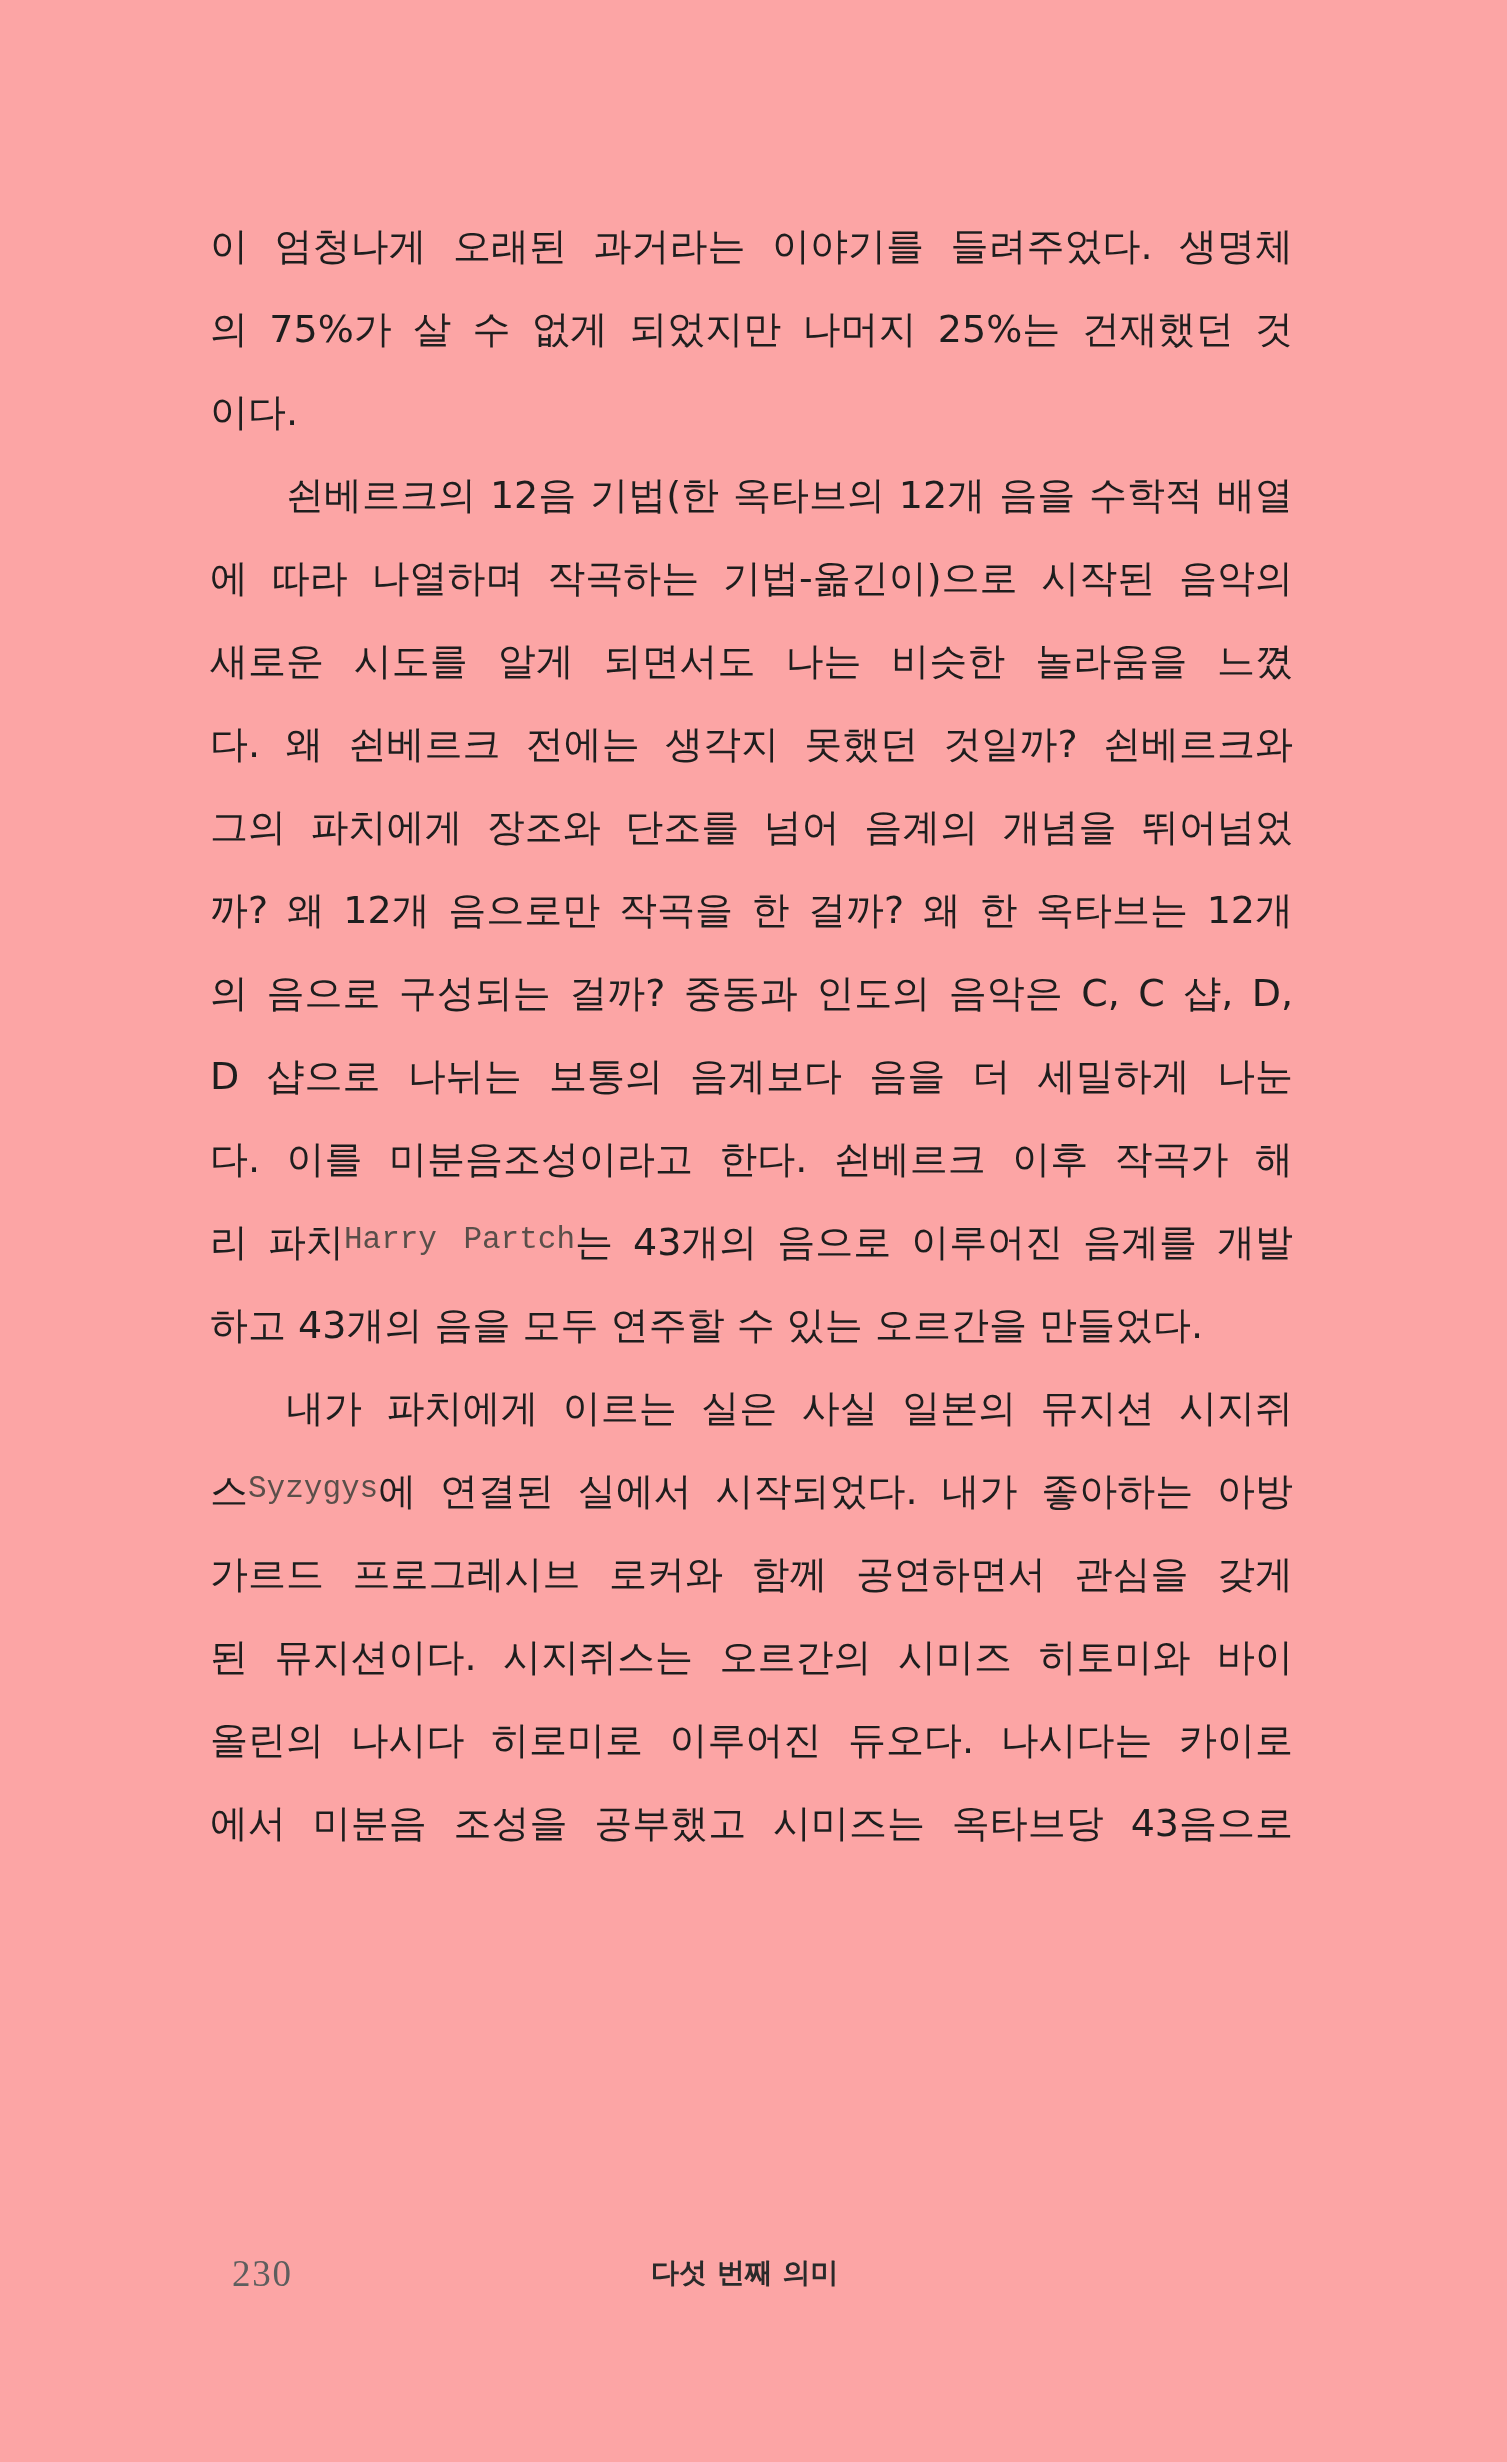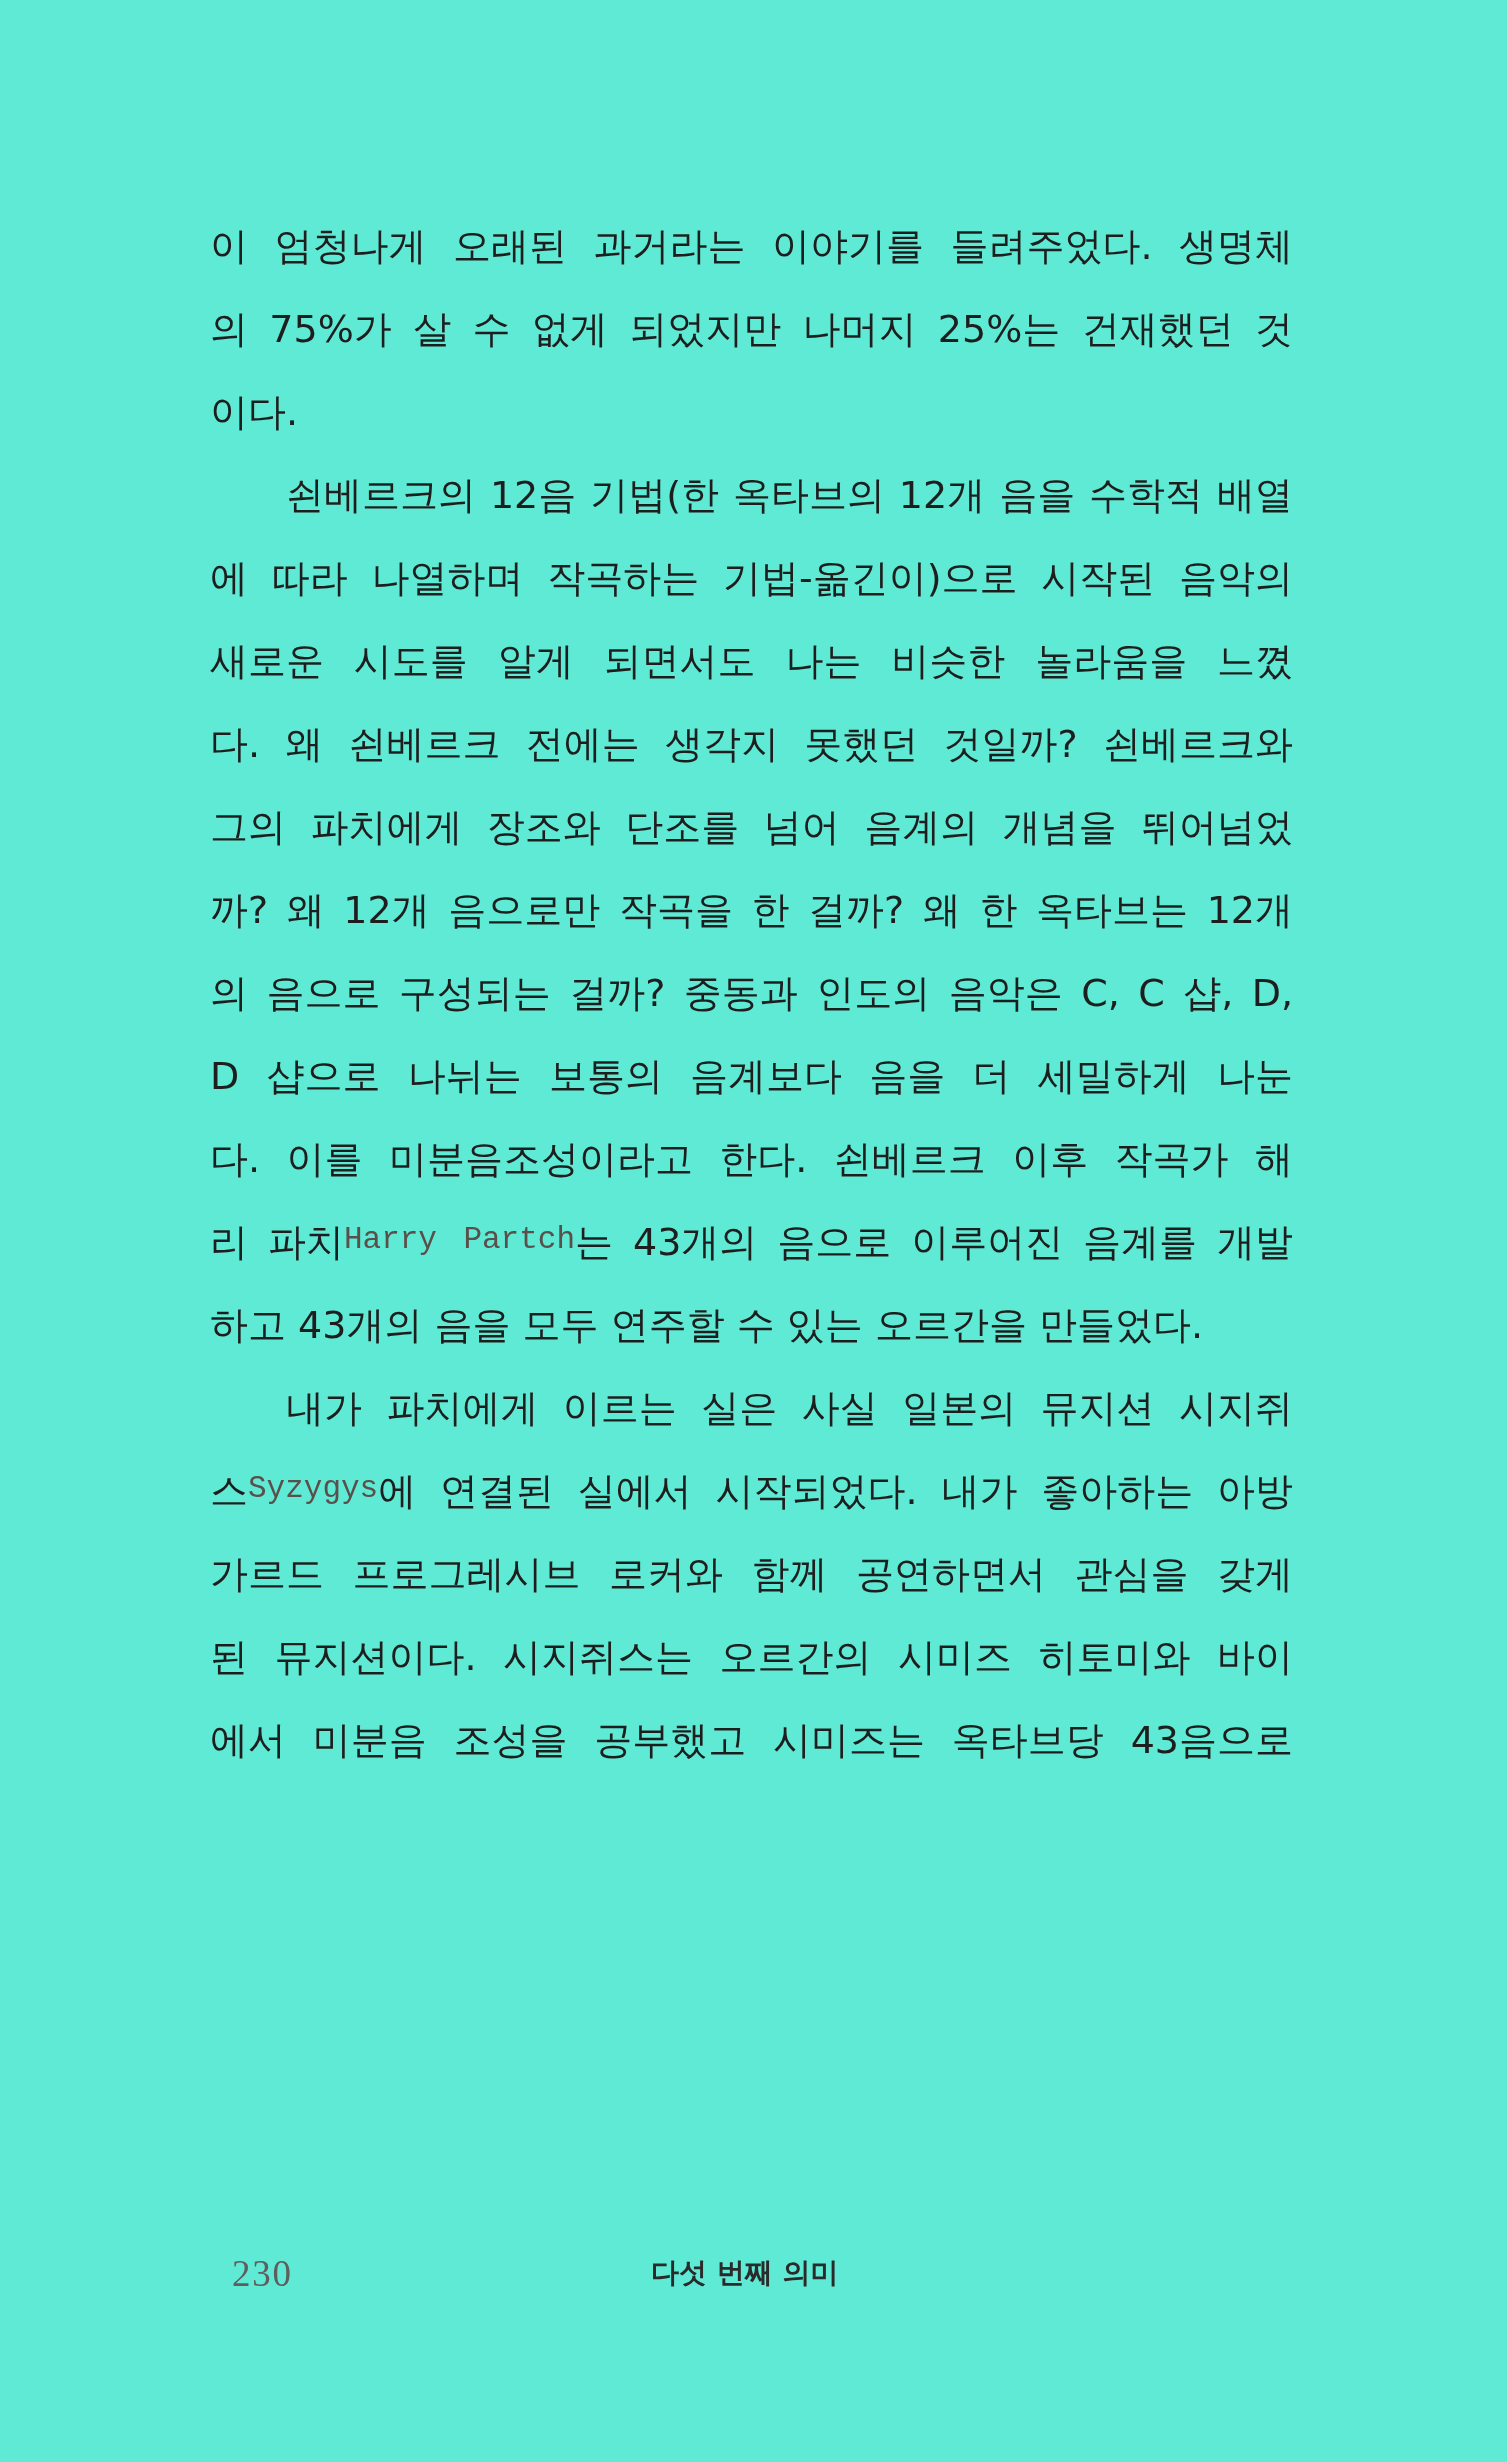--- a/index.html
+++ b/index.html
@@ -13,21 +13,21 @@
       position: relative;
       overflow: hidden;
       font-family: "DejaVu Sans", "Liberation Sans", sans-serif;
       color: #1e1e1e;
     }
     .page {
       position: absolute;
       left: 0; top: 0;
       width: 1508px;
       height: 2462px;
-      background: #5eead4;
+      background: #fca5a5;
     }
     .body-text {
       position: absolute;
       left: 210px;
       top: 205px;
       width: 1083px;
     }
     .line {
       display: block;
       height: 83px;
@@ -89,19 +89,20 @@
     <span class="line">까? 왜 12개 음으로만 작곡을 한 걸까? 왜 한 옥타브는 12개</span>
     <span class="line">의 음으로 구성되는 걸까? 중동과 인도의 음악은 C, C 샵, D,</span>
     <span class="line">D 샵으로 나뉘는 보통의 음계보다 음을 더 세밀하게 나눈</span>
     <span class="line">다. 이를 미분음조성이라고 한다. 쇤베르크 이후 작곡가 해</span>
     <span class="line"><span>리 파치</span><span class="foreign">Harry Partch</span><span>는 43개의 음으로 이루어진 음계를 개발</span></span>
     <span class="line last">하고 43개의 음을 모두 연주할 수 있는 오르간을 만들었다.</span>
     <span class="line indent">내가 파치에게 이르는 실은 사실 일본의 뮤지션 시지쥐</span>
     <span class="line"><span>스</span><span class="foreign">Syzygys</span><span>에 연결된 실에서 시작되었다. 내가 좋아하는 아방</span></span>
     <span class="line">가르드 프로그레시브 로커와 함께 공연하면서 관심을 갖게</span>
     <span class="line">된 뮤지션이다. 시지쥐스는 오르간의 시미즈 히토미와 바이</span>
+    <span class="line">올린의 나시다 히로미로 이루어진 듀오다. 나시다는 카이로</span>
     <span class="line">에서 미분음 조성을 공부했고 시미즈는 옥타브당 43음으로</span>
   </div>
 
   <div class="footer-page">230</div>
   <div class="footer-title">다섯 번째 의미</div>
 </div>
 
 
 </body></html>

